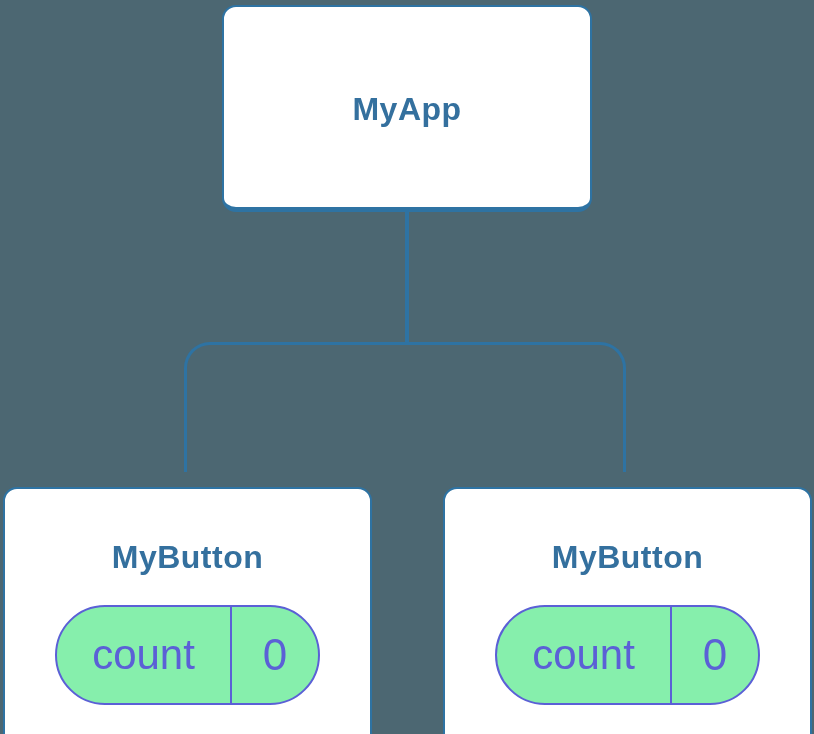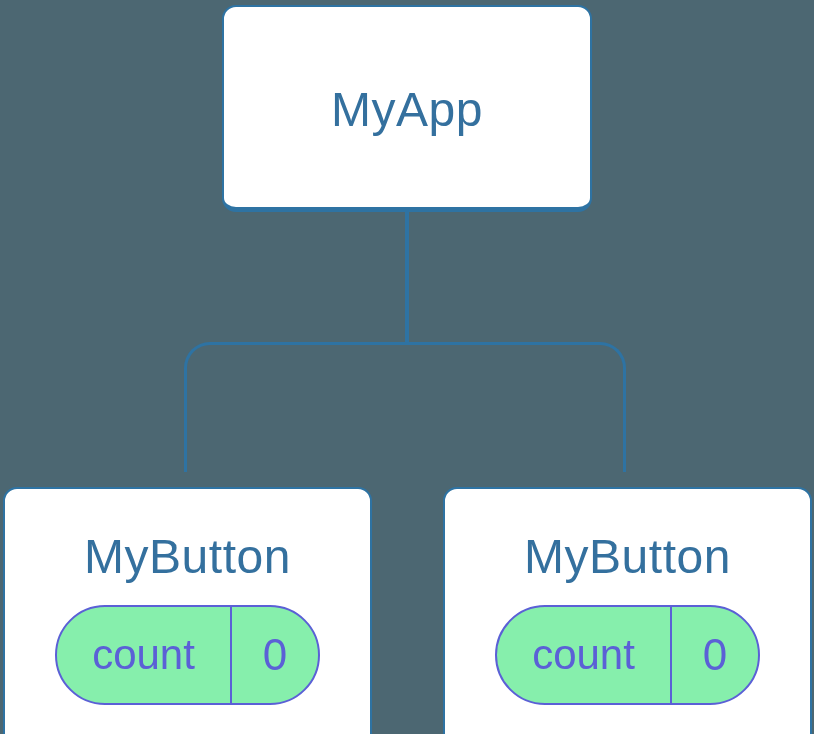--- a/index.html
+++ b/index.html
@@ -38,22 +38,22 @@
   .node-child {
     top: 487px;
     width: 369px;
     height: 324px;
   }
   .node-child.left  { left: 3px; }
   .node-child.right { left: 443px; }
 
   .node-label {
     color: #34709E;
-    font-size: 48px;
-    font-weight: 400;
+    font-size: 32px;
+    font-weight: 700;
     letter-spacing: 0.5px;
     white-space: nowrap;
   }
   .child-title {
     position: absolute;
     left: 0;
     right: 0;
     top: 42px;
     line-height: 52px;
     text-align: center;

